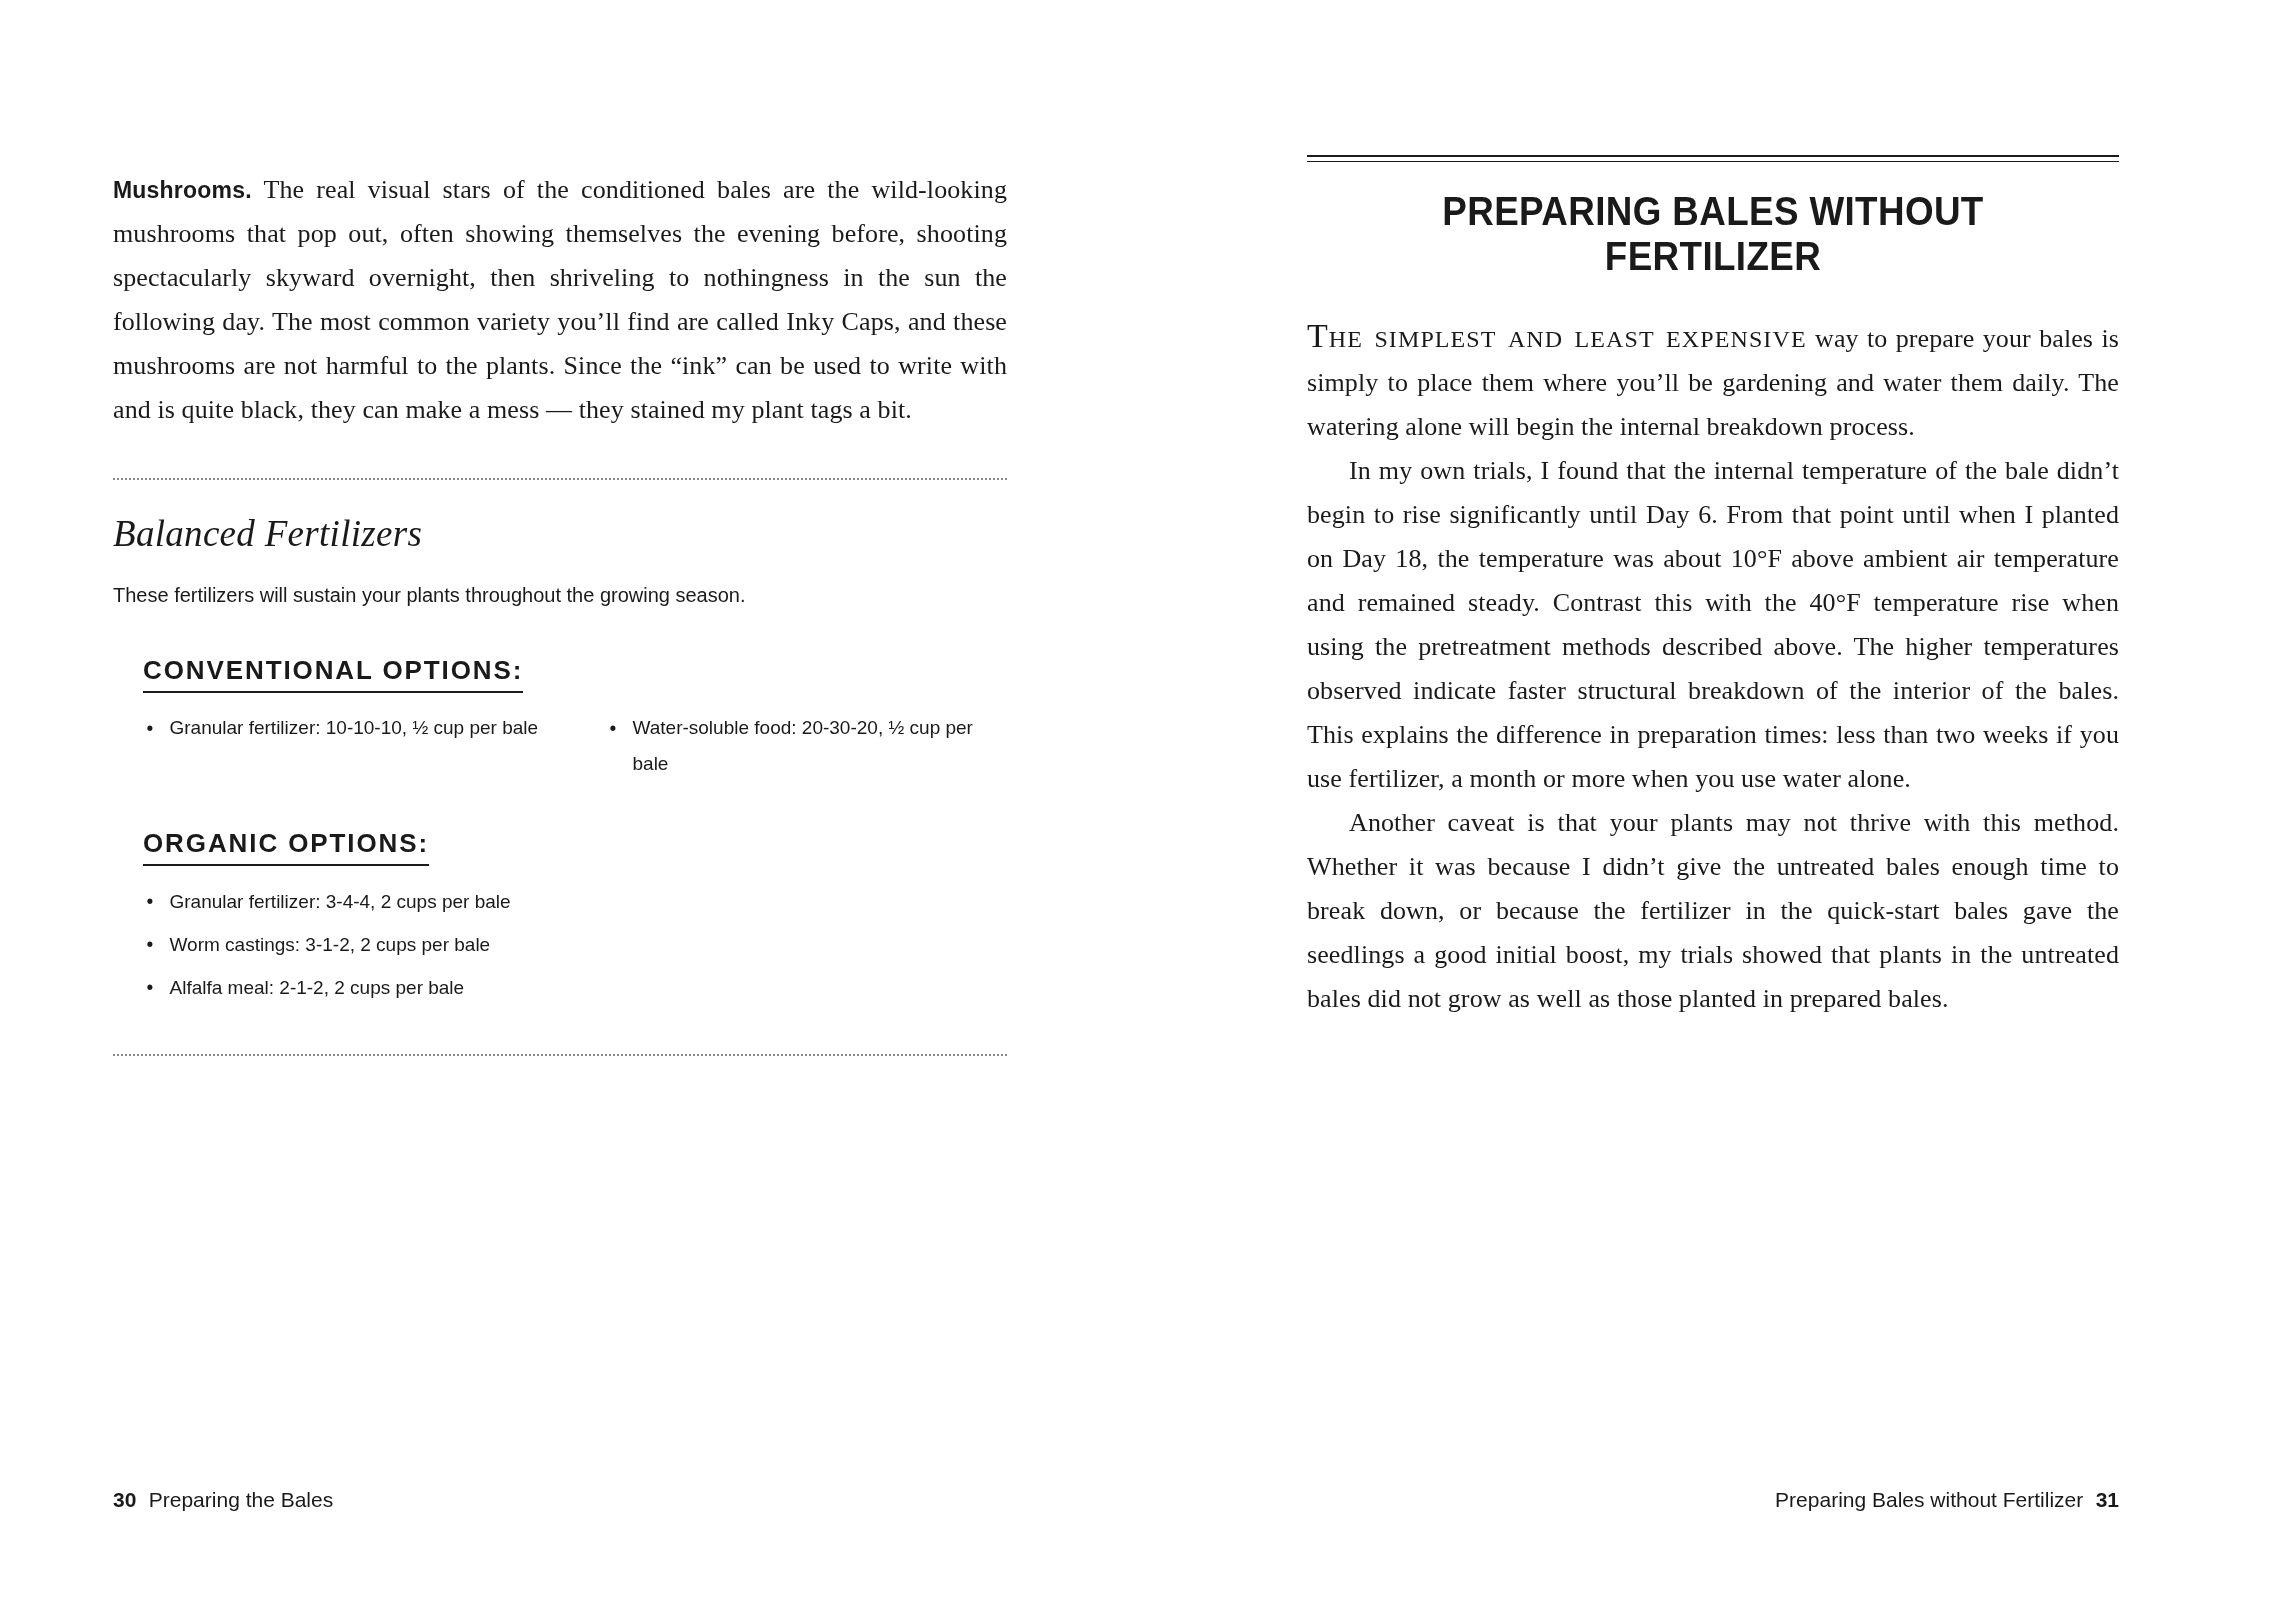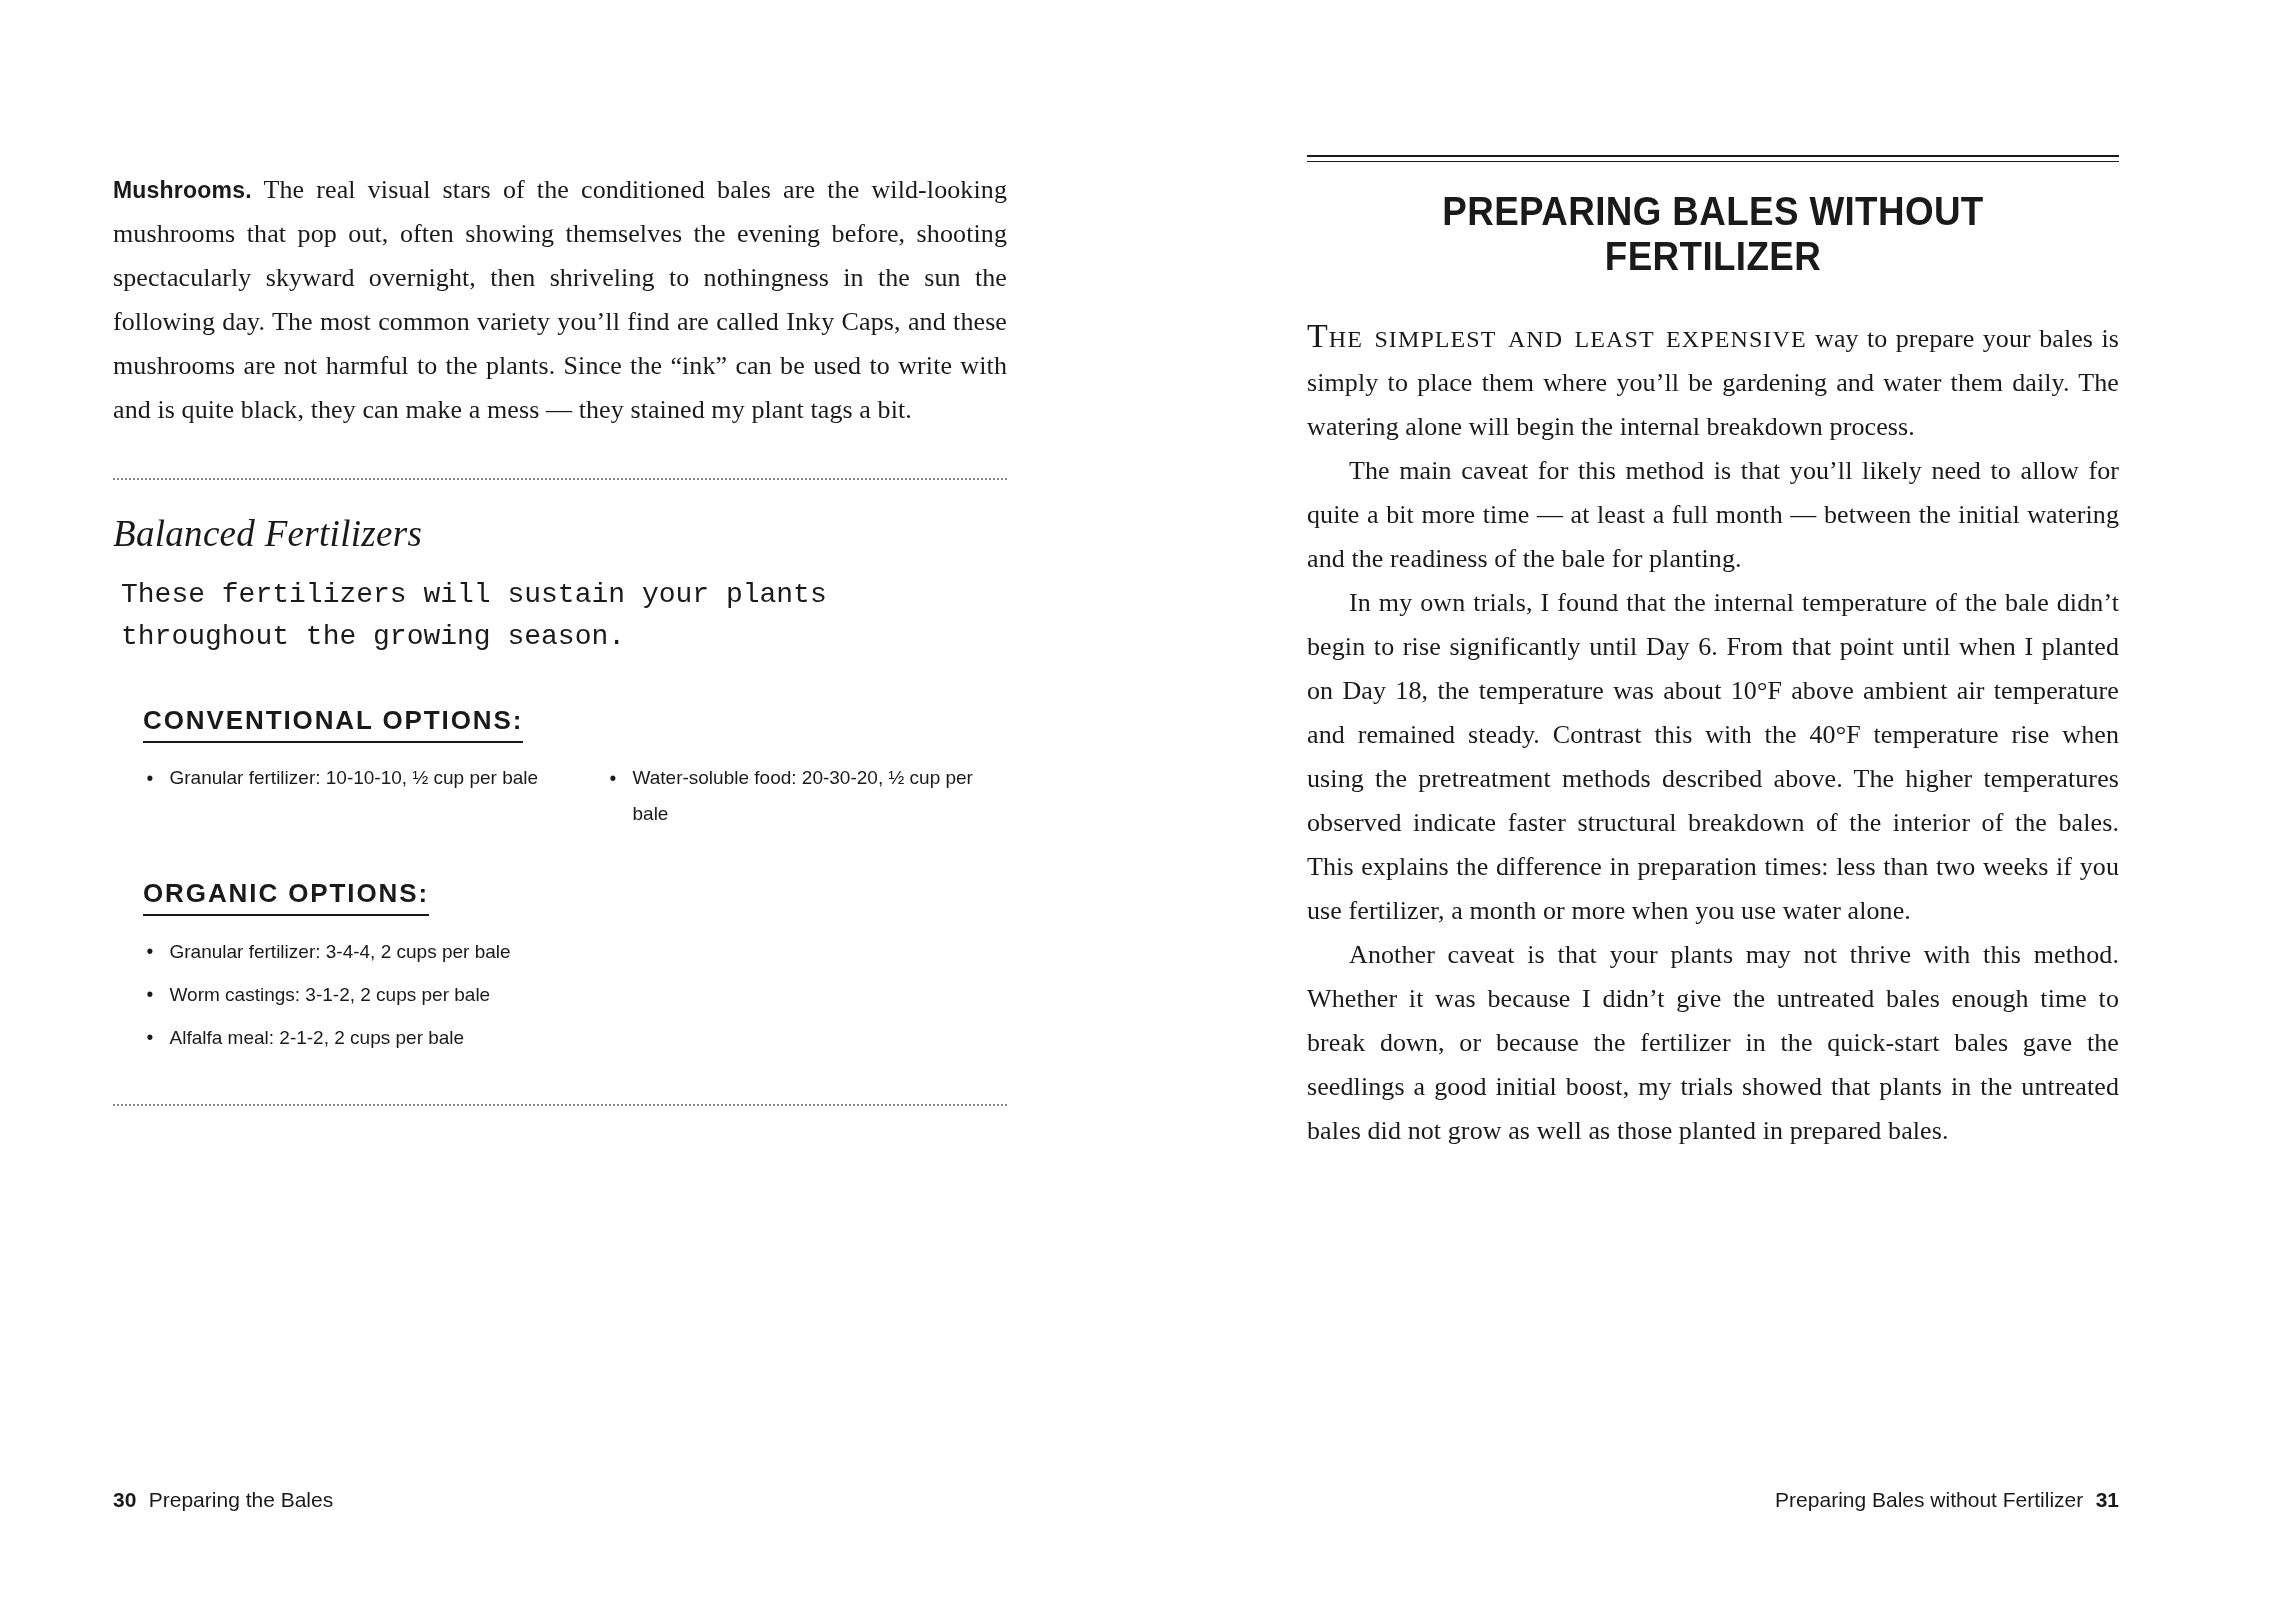--- a/index.html
+++ b/index.html
@@ -65,24 +65,24 @@
   h2.sidebar-title {
     font-family: "Liberation Serif", serif;
     font-style: italic;
     font-weight: normal;
     font-size: 37px;
     text-align: left;
     margin: 32px 0 19.4px 0;
     letter-spacing: 0.3px;
   }
   p.sans-body {
-    font-family: Liberation Mono, monospace;
-    font-size: 28px;
+    font-family: Liberation Sans, sans-serif;
+    font-size: 20px;
     line-height: 42px;
-    margin: 8px;
+    margin: 0;
     color: #1a1a1a;
   }
   h3.list-head {
     font-family: "Liberation Sans", sans-serif;
     font-weight: bold;
     font-size: 26px;
     letter-spacing: 1.9px;
     margin: 39px 0 0 30px;
     display: inline-block;
     border-bottom: 2.2px solid #1a1a1a;
@@ -235,21 +235,20 @@
 
     <div class="chapter-rules">
       <div class="r1"></div>
       <div class="r2"></div>
     </div>
 
     <h1 class="chapter-title">PREPARING BALES WITHOUT FERTILIZER</h1>
 
     <p class="body right"><span class="smallcaps dropcap-first">The simplest and least expensive</span><span> way to prepare your bales is simply to place them where you’ll be gardening and water them daily. The watering alone will begin the internal breakdown process.</span></p>
 
-    <p class="body right indent">The main caveat for this method is that you’ll likely need to allow for quite a bit more time — at least a full month — between the initial watering and the readiness of the bale for planting.</p>
 
     <p class="body right indent">In my own trials, I found that the internal temperature of the bale didn’t begin to rise significantly until Day 6. From that point until when I planted on Day 18, the temperature was about 10°F above ambient air temperature and remained steady. Contrast this with the 40°F temperature rise when using the pretreatment methods described above. The higher temperatures observed indicate faster structural breakdown of the interior of the bales. This explains the difference in preparation times: less than two weeks if you use fertilizer, a month or more when you use water alone.</p>
 
     <p class="body right indent">Another caveat is that your plants may not thrive with this method. Whether it was because I didn’t give the untreated bales enough time to break down, or because the fertilizer in the quick-start bales gave the seedlings a good initial boost, my trials showed that plants in the untreated bales did not grow as well as those planted in prepared bales.</p>
 
     <div class="footer footer-right">
       <span>Preparing Bales without Fertilizer</span><span class="folio">31</span>
     </div>
   </div>
 

